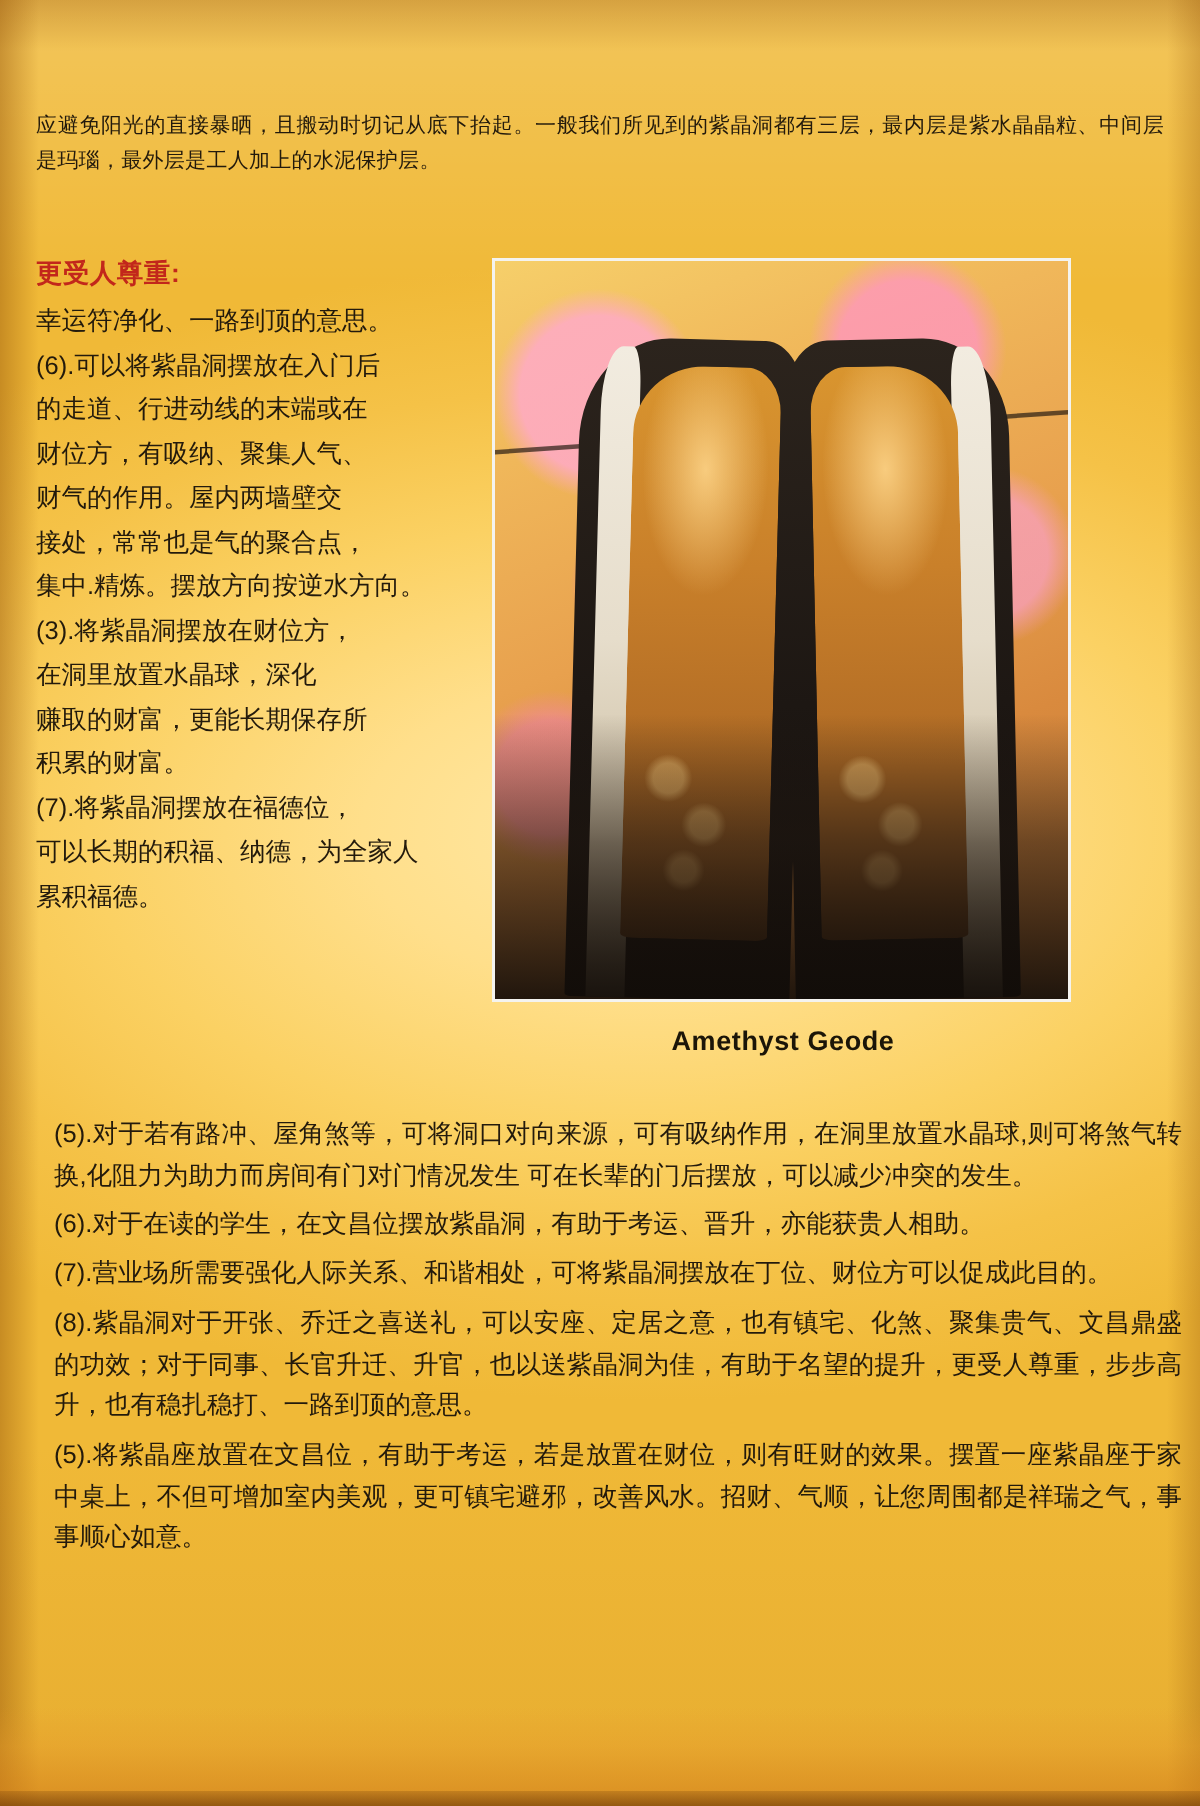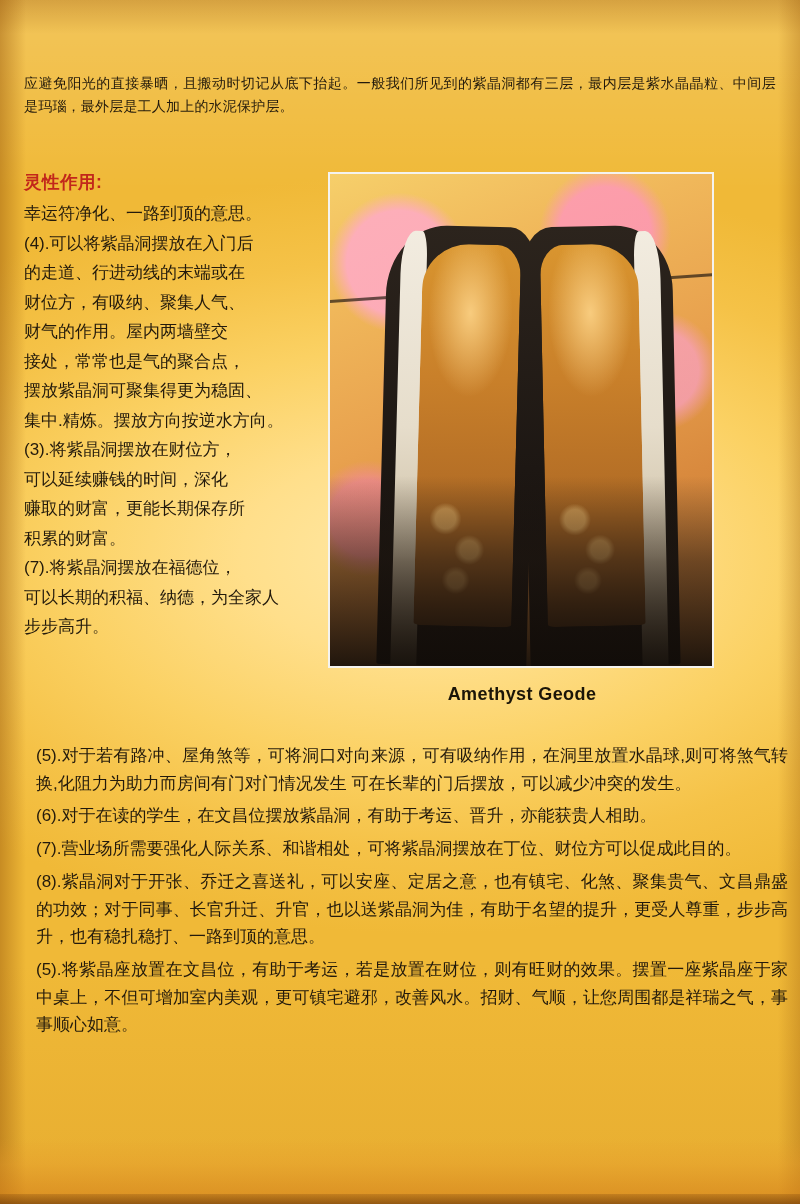--- a/index.html
+++ b/index.html
@@ -231,38 +231,37 @@
   <div class="edge-top"></div>
   <div class="edge-left"></div>
   <div class="edge-right"></div>
   <div class="bottom-band"></div>
   <div class="bottom-edge"></div>
 
   <div class="content">
 
     <div class="intro">应避免阳光的直接暴晒，且搬动时切记从底下抬起。一般我们所见到的紫晶洞都有三层，最内层是紫水晶晶粒、中间层是玛瑙，最外层是工人加上的水泥保护层。</div>
 
-    <div class="heading-spiritual">灵性作用:</div>
+    <div class="heading-spiritual">更受人尊重:</div>
 
     <div class="col-left">
       <p>幸运符净化、一路到顶的意思。</p>
-      <p>(4).可以将紫晶洞摆放在入门后</p>
+      <p>(6).可以将紫晶洞摆放在入门后</p>
       <p>的走道、行进动线的末端或在</p>
       <p>财位方，有吸纳、聚集人气、</p>
       <p>财气的作用。屋内两墙壁交</p>
       <p>接处，常常也是气的聚合点，</p>
-      <p>摆放紫晶洞可聚集得更为稳固、</p>
       <p>集中.精炼。摆放方向按逆水方向。</p>
       <p>(3).将紫晶洞摆放在财位方，</p>
-      <p>可以延续赚钱的时间，深化</p>
+      <p>在洞里放置水晶球，深化</p>
       <p>赚取的财富，更能长期保存所</p>
       <p>积累的财富。</p>
       <p>(7).将紫晶洞摆放在福德位，</p>
       <p>可以长期的积福、纳德，为全家人</p>
-      <p>步步高升。</p>
+      <p>累积福德。</p>
     </div>
 
     <div class="figure">
       <div class="figure-img">
         <div class="photo-bg"></div>
         <div class="photo-wire"></div>
         <div class="geode geode-left">
           <div class="shell"></div>
           <div class="rim"></div>
           <div class="core"></div>

